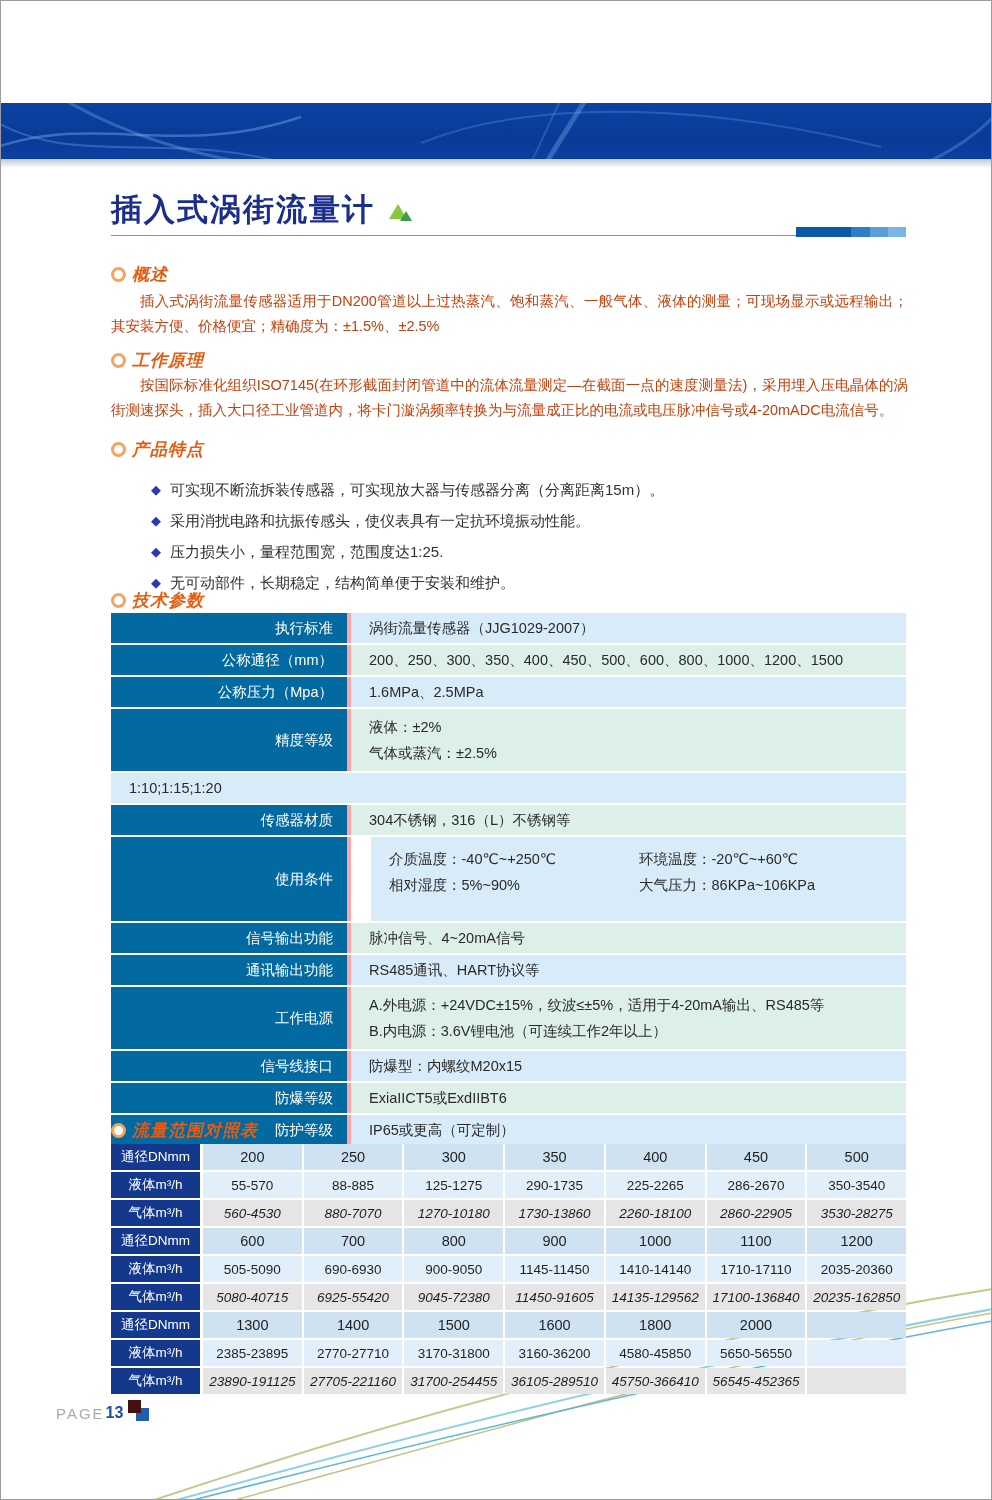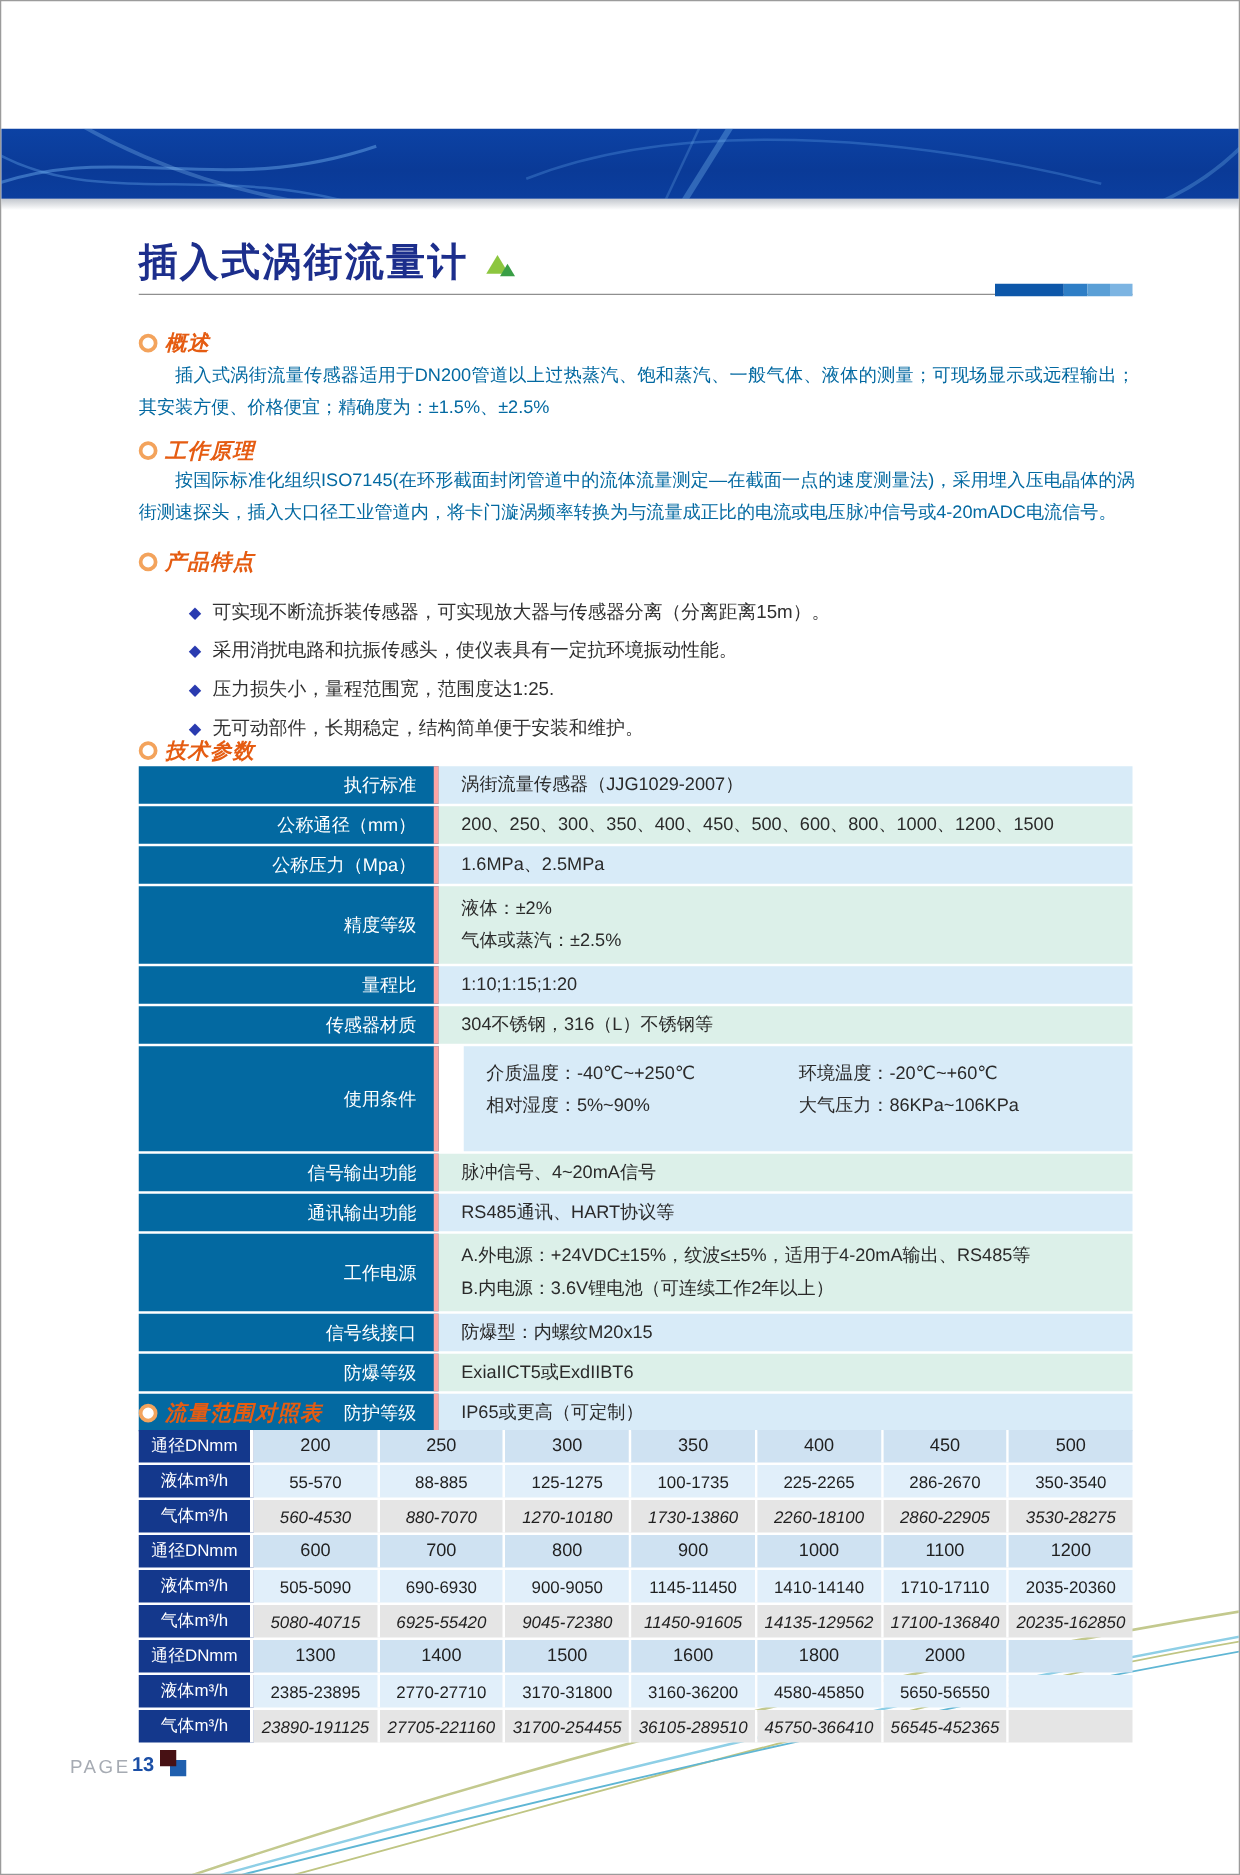--- a/index.html
+++ b/index.html
@@ -29,21 +29,21 @@
   .gb1{width:50%;background:#0d57a9;}
   .gb2{width:17%;background:#2e7ec6;}
   .gb3{width:17%;background:#5a9fd6;}
   .gb4{width:16%;background:#7cb4e2;}
   
   .sec-head{position:absolute;left:110px;display:flex;align-items:center;z-index:2;}
   .ring-icon{width:9px;height:9px;border:3px solid #f3a35c;border-radius:50%;
     background:#fff;margin-right:6px;flex:0 0 auto;}
   .sec-title{font-size:17px;font-weight:bold;color:#e55c12;letter-spacing:1px;font-style:italic;}
   
-  .body-text{position:absolute;left:110px;width:797px;font-size:14.5px;color:#0369a1;
+  .body-text{position:absolute;left:110px;width:797px;font-size:14.5px;color:#c2410c;
     line-height:25px;text-indent:2em;text-align:justify;z-index:2;}
   
   .feature-list{position:absolute;left:150px;width:750px;z-index:2;}
   .feat{display:flex;align-items:flex-start;height:31px;}
   .diamond{color:#2a3bb0;font-size:13px;margin-right:9px;line-height:22px;}
   .feat-text{font-size:15px;color:#303030;line-height:22px;}
   
   .tech-table{position:absolute;left:110px;top:612px;width:795px;z-index:2;}
   .trow{display:flex;margin-bottom:2px;}
   .tlabel{flex:0 0 240px;background:#0369a1;color:#ffffff;font-size:14.5px;
@@ -178,21 +178,20 @@
         </div>
       </div>
       <div class="trow">
         <div class="tlabel">精度等级</div>
         <div class="tval tint-green pad-md">
           <div class="tline">液体：±2%</div>
           <div class="tline">气体或蒸汽：±2.5%</div>
         </div>
       </div>
       <div class="trow">
-        <div class="tlabel">量程比</div>
         <div class="tval tint-blue">
           <div class="tline">1:10;1:15;1:20</div>
         </div>
       </div>
       <div class="trow">
         <div class="tlabel">传感器材质</div>
         <div class="tval tint-green">
           <div class="tline">304不锈钢，316（L）不锈钢等</div>
         </div>
       </div>
@@ -255,21 +254,21 @@
         <div class="fcell">350</div>
         <div class="fcell">400</div>
         <div class="fcell">450</div>
         <div class="fcell">500</div>
       </div>
       <div class="frow fr-liquid">
         <div class="flabel">液体m³/h</div>
         <div class="fcell">55-570</div>
         <div class="fcell">88-885</div>
         <div class="fcell">125-1275</div>
-        <div class="fcell">100-1735</div>
+        <div class="fcell">290-1735</div>
         <div class="fcell">225-2265</div>
         <div class="fcell">286-2670</div>
         <div class="fcell">350-3540</div>
       </div>
       <div class="frow fr-gas">
         <div class="flabel">气体m³/h</div>
         <div class="fcell">560-4530</div>
         <div class="fcell">880-7070</div>
         <div class="fcell">1270-10180</div>
         <div class="fcell">1730-13860</div>

